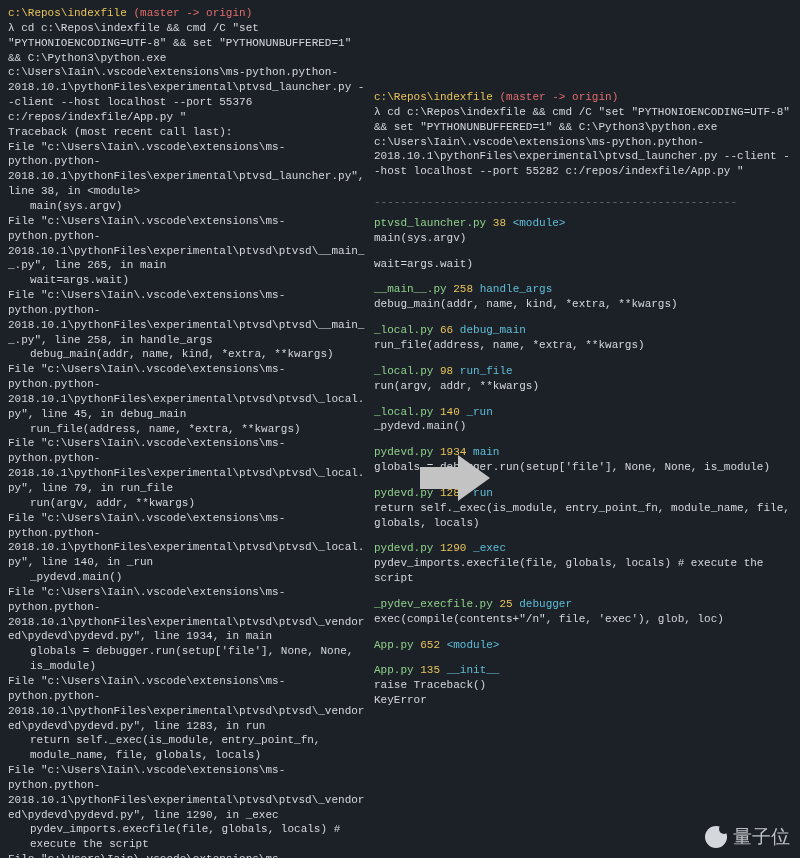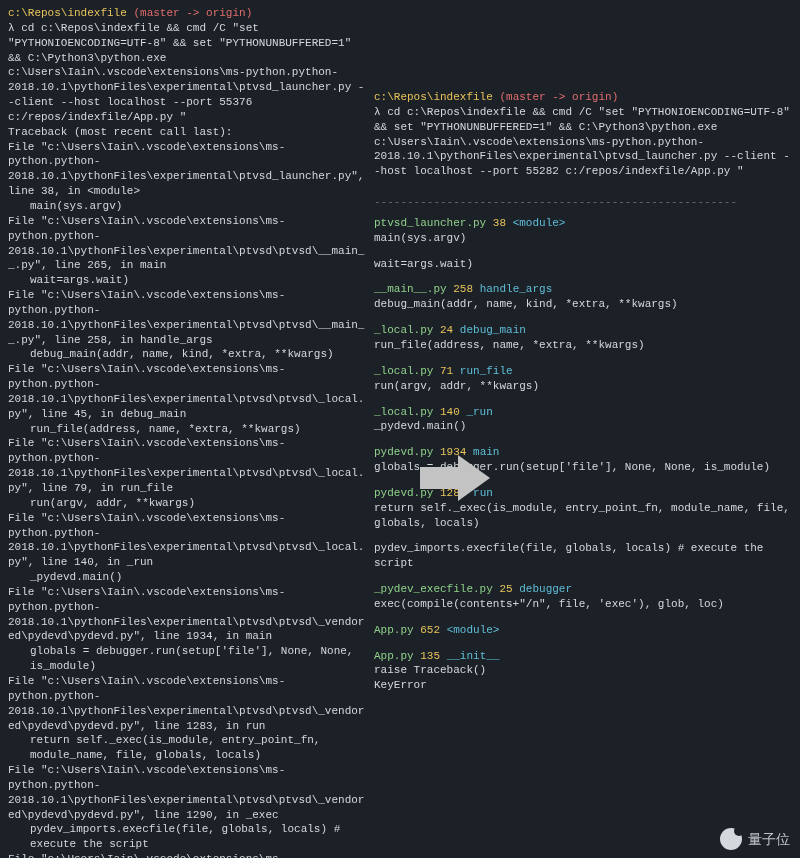--- a/index.html
+++ b/index.html
@@ -57,21 +57,21 @@
     .trace-file { word-wrap: break-word; }
     .watermark {
       position: absolute;
       bottom: 8px;
       right: 10px;
       display: flex;
       align-items: center;
       gap: 6px;
       color: #bfc3c8;
       font-family: sans-serif;
-      font-size: 14px;
+      font-size: 19px;
     }
     .watermark-icon {
       width: 22px;
       height: 22px;
       background: #d4d8dc;
       border-radius: 50%;
       position: relative;
     }
     .watermark-icon::before {
       content: "";
@@ -145,40 +145,41 @@
           <div class="white">main(sys.argv)</div>
         </div>
         <div class="right-entry">
           <div class="white">wait=args.wait)</div>
         </div>
         <div class="right-entry">
           <div><span class="green">__main__.py </span><span class="yellow">258 </span><span class="cyan">handle_args</span></div>
           <div class="white">debug_main(addr, name, kind, *extra, **kwargs)</div>
         </div>
         <div class="right-entry">
-          <div><span class="green">_local.py </span><span class="yellow">24 </span><span class="cyan">debug_main</span></div>
+          <div><span class="green">_local.py </span><span class="yellow">66 </span><span class="cyan">debug_main</span></div>
           <div class="white">run_file(address, name, *extra, **kwargs)</div>
         </div>
         <div class="right-entry">
-          <div><span class="green">_local.py </span><span class="yellow">71 </span><span class="cyan">run_file</span></div>
+          <div><span class="green">_local.py </span><span class="yellow">98 </span><span class="cyan">run_file</span></div>
           <div class="white">run(argv, addr, **kwargs)</div>
         </div>
         <div class="right-entry">
           <div><span class="green">_local.py </span><span class="yellow">140 </span><span class="cyan">_run</span></div>
           <div class="white">_pydevd.main()</div>
         </div>
         <div class="right-entry">
           <div><span class="green">pydevd.py </span><span class="yellow">1934 </span><span class="cyan">main</span></div>
           <div class="white">globals = debugger.run(setup['file'], None, None, is_module)</div>
         </div>
         <div class="right-entry">
           <div><span class="green">pydevd.py </span><span class="yellow">1283 </span><span class="cyan">run</span></div>
           <div class="white">return self._exec(is_module, entry_point_fn, module_name, file, globals, locals)</div>
         </div>
         <div class="right-entry">
+          <div><span class="green">pydevd.py </span><span class="yellow">1290 </span><span class="cyan">_exec</span></div>
           <div class="white">pydev_imports.execfile(file, globals, locals)  # execute the script</div>
         </div>
         <div class="right-entry">
           <div><span class="green">_pydev_execfile.py </span><span class="yellow">25 </span><span class="cyan">debugger</span></div>
           <div class="white">exec(compile(contents+"/n", file, 'exec'), glob, loc)</div>
         </div>
         <div class="right-entry">
           <div><span class="green">App.py </span><span class="yellow">652 </span><span class="cyan">&lt;module&gt;</span></div>
         </div>
         <div class="right-entry">

